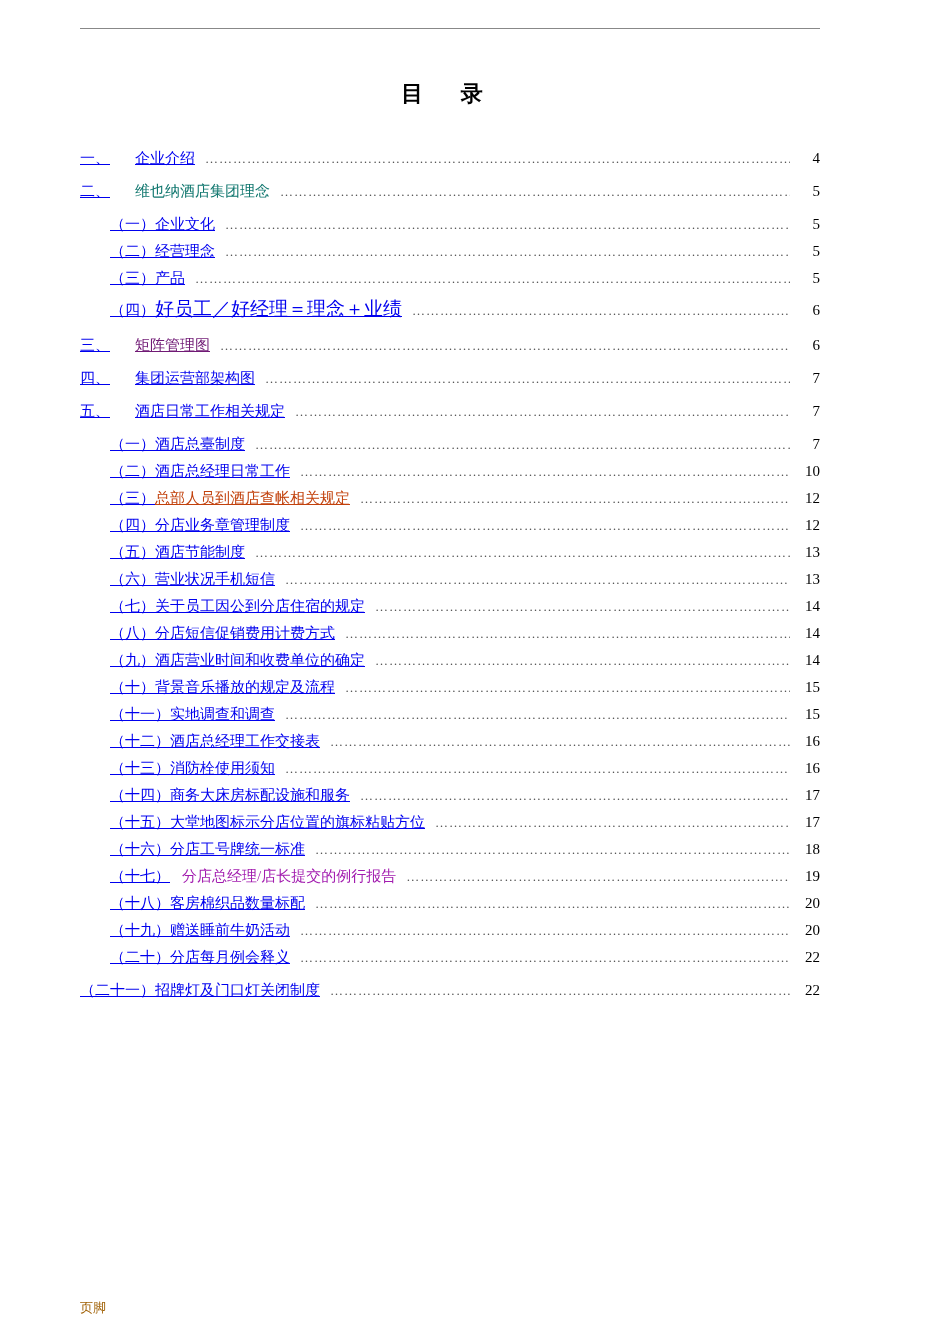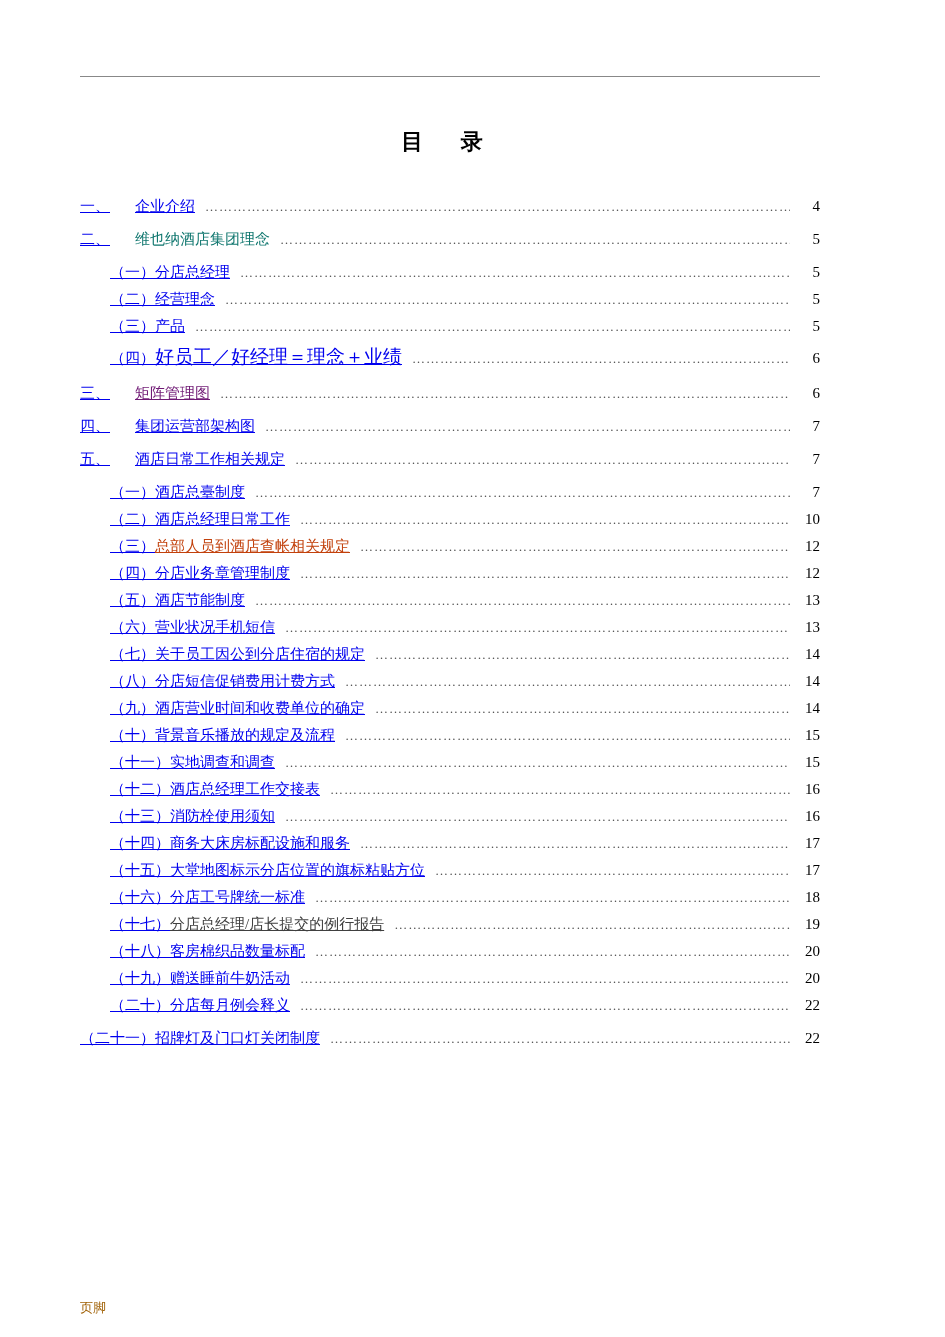--- a/index.html
+++ b/index.html
@@ -13,21 +13,21 @@
       font-family: "SimSun", "宋体", serif;
       color: #000;
       width: 945px;
       min-height: 1337px;
     }
 
     .page {
       width: 900px;
       min-height: 1337px;
       background: #fff;
-      padding: 76px 80px 40px 80px;
+      padding: 28px 80px 40px 80px;
       position: relative;
     }
 
     .top-line {
       border-top: 1.5px solid #888;
       margin-bottom: 50px;
     }
 
     .page-title {
       text-align: center;
@@ -79,21 +79,21 @@
       <div style="margin-top: 14px; margin-bottom: 4px;">
         <div class="toc-row main-item">
           <span style="color: rgb(0, 0, 238); text-decoration: underline; font-size: 15px; cursor: pointer; white-space: nowrap; min-width: 55px;">二、</span>
           <span style="color: #0f766e; font-size: 15px; white-space: nowrap; cursor: pointer; margin-right: 4px;">维也纳酒店集团理念</span>
           <span style="flex: 1 1 0%; color: rgb(85, 85, 85); font-size: 13px; overflow: hidden; margin: 0px 6px; letter-spacing: 1px;">………………………………………………………………………………………………………………………………</span>
           <span style="font-size: 15px; color: rgb(0, 0, 0); white-space: nowrap; min-width: 24px; text-align: right;">5</span>
         </div>
         <div style="margin-bottom: 5px;">
           <div class="toc-row">
             <span style="color: rgb(0, 0, 238); text-decoration: underline; font-size: 15px; cursor: pointer; white-space: nowrap; min-width: 60px; padding-left: 30px;">（一）</span>
-            <span style="color: rgb(0, 0, 238); text-decoration: underline; font-size: 15px; white-space: nowrap; cursor: pointer; margin-right: 4px;">分店总经理</span>
+            <span style="color: rgb(0, 0, 238); text-decoration: underline; font-size: 15px; white-space: nowrap; cursor: pointer; margin-right: 4px;">企业文化</span>
             <span style="flex: 1 1 0%; color: rgb(85, 85, 85); font-size: 13px; overflow: hidden; margin: 0px 6px; letter-spacing: 1px;">………………………………………………………………………………………………………………………………</span>
             <span style="font-size: 15px; color: rgb(0, 0, 0); white-space: nowrap; min-width: 24px; text-align: right;">5</span>
           </div>
         </div>
         <div style="margin-bottom: 5px;">
           <div class="toc-row">
             <span style="color: rgb(0, 0, 238); text-decoration: underline; font-size: 15px; cursor: pointer; white-space: nowrap; min-width: 60px; padding-left: 30px;">（二）</span>
             <span style="color: rgb(0, 0, 238); text-decoration: underline; font-size: 15px; white-space: nowrap; cursor: pointer; margin-right: 4px;">经营理念</span>
             <span style="flex: 1 1 0%; color: rgb(85, 85, 85); font-size: 13px; overflow: hidden; margin: 0px 6px; letter-spacing: 1px;">………………………………………………………………………………………………………………………………</span>
             <span style="font-size: 15px; color: rgb(0, 0, 0); white-space: nowrap; min-width: 24px; text-align: right;">5</span>
@@ -263,21 +263,21 @@
           <div class="toc-row">
             <span style="color: rgb(0, 0, 238); text-decoration: underline; font-size: 15px; cursor: pointer; white-space: nowrap; min-width: 60px; padding-left: 30px;">（十六）</span>
             <span style="color: rgb(0, 0, 238); text-decoration: underline; font-size: 15px; white-space: nowrap; cursor: pointer; margin-right: 4px;">分店工号牌统一标准</span>
             <span style="flex: 1 1 0%; color: rgb(85, 85, 85); font-size: 13px; overflow: hidden; margin: 0px 6px; letter-spacing: 1px;">………………………………………………………………………………………………………………………………</span>
             <span style="font-size: 15px; color: rgb(0, 0, 0); white-space: nowrap; min-width: 24px; text-align: right;">18</span>
           </div>
         </div>
         <div style="margin-bottom: 5px;">
           <div class="toc-row">
             <span style="color: rgb(0, 0, 238); text-decoration: underline; font-size: 15px; cursor: pointer; white-space: nowrap; min-width: 60px; padding-left: 30px;">（十七）</span>
-            <span style="color: #404040; text-decoration: underline; font-size: 15px; white-space: nowrap; cursor: pointer; margin-right: 4px;">分店总经理/店长提交的例行报告</span>
+            <span style="color: #a21caf; font-size: 15px; white-space: nowrap; cursor: pointer; margin-right: 4px; margin-left: 12px;">分店总经理/店长提交的例行报告</span>
             <span style="flex: 1 1 0%; color: rgb(85, 85, 85); font-size: 13px; overflow: hidden; margin: 0px 6px; letter-spacing: 1px;">………………………………………………………………………………………………………………………………</span>
             <span style="font-size: 15px; color: rgb(0, 0, 0); white-space: nowrap; min-width: 24px; text-align: right;">19</span>
           </div>
         </div>
         <div style="margin-bottom: 5px;">
           <div class="toc-row">
             <span style="color: rgb(0, 0, 238); text-decoration: underline; font-size: 15px; cursor: pointer; white-space: nowrap; min-width: 60px; padding-left: 30px;">（十八）</span>
             <span style="color: rgb(0, 0, 238); text-decoration: underline; font-size: 15px; white-space: nowrap; cursor: pointer; margin-right: 4px;">客房棉织品数量标配</span>
             <span style="flex: 1 1 0%; color: rgb(85, 85, 85); font-size: 13px; overflow: hidden; margin: 0px 6px; letter-spacing: 1px;">………………………………………………………………………………………………………………………………</span>
             <span style="font-size: 15px; color: rgb(0, 0, 0); white-space: nowrap; min-width: 24px; text-align: right;">20</span>

